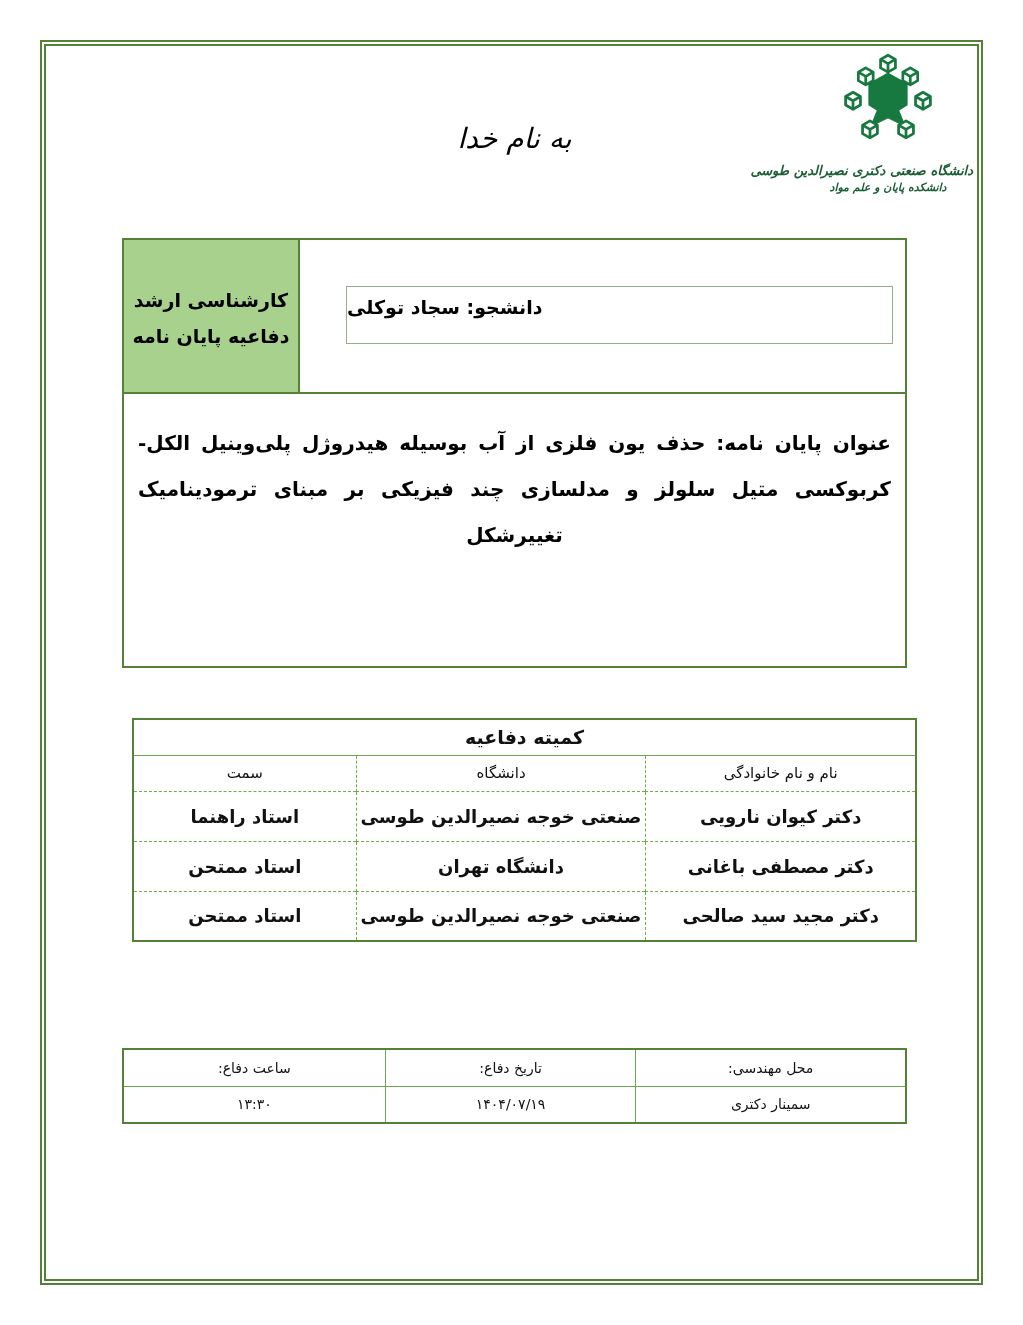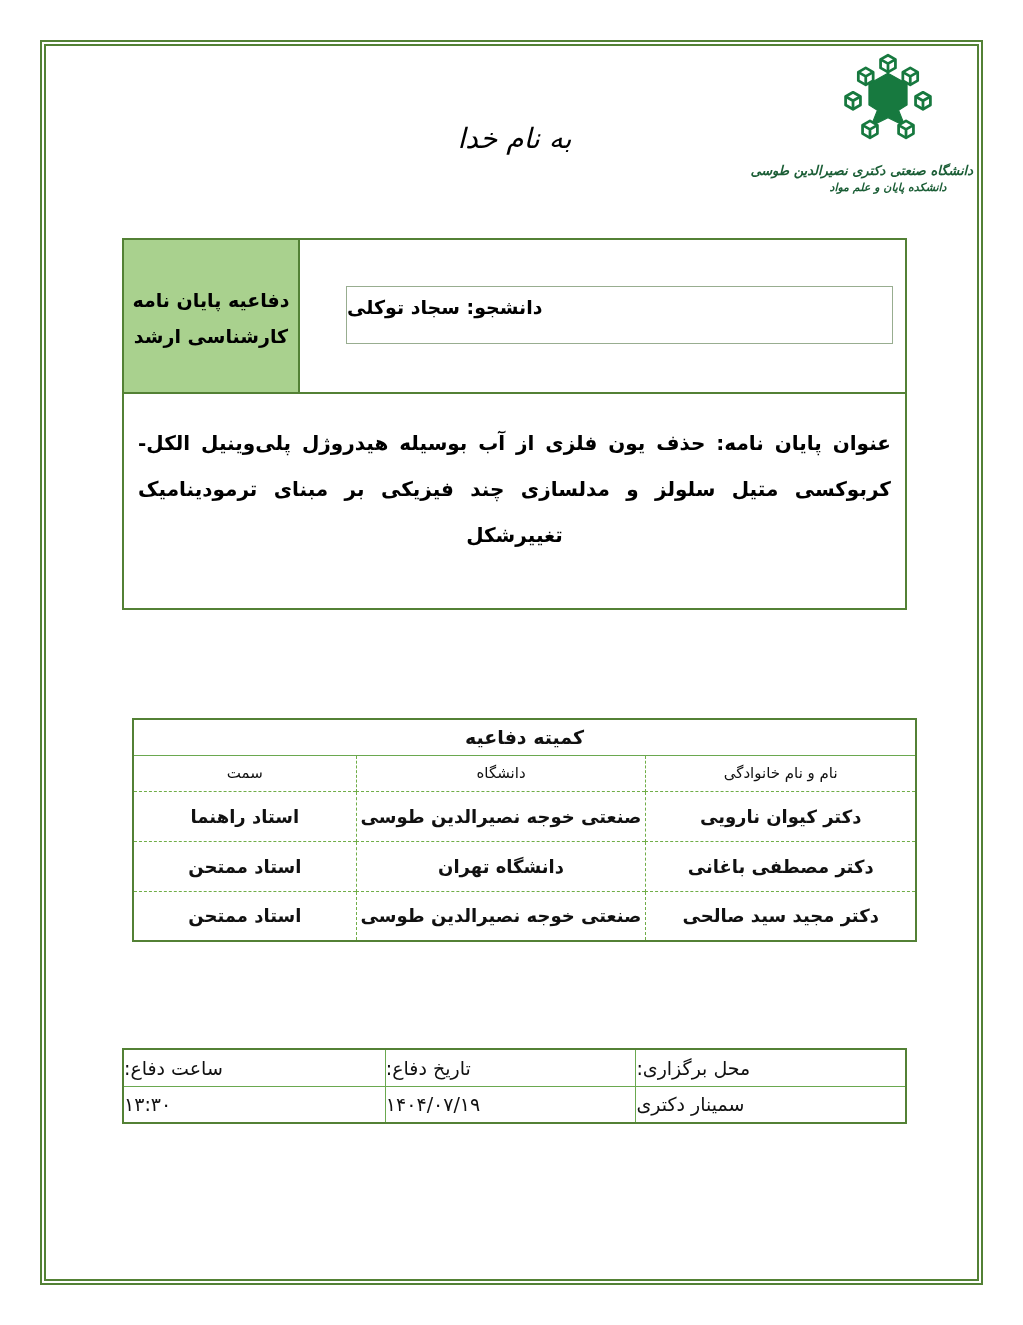--- a/index.html
+++ b/index.html
@@ -89,21 +89,21 @@
     border: 1.5px solid #98ad90;
     direction: rtl;
     text-align: left;
     padding: 9px 14px 0 0;
     font-weight: bold;
     font-size: 19px;
     color: #000;
   }
   .info-row2 {
     border-top: 2px solid #538135;
-    height: 216px;
+    height: 274px;
   }
   .thesis-title {
     direction: rtl;
     font-weight: bold;
     font-size: 20px;
     line-height: 46px;
     padding: 26px 14px 0 14px;
     text-align: justify;
     text-align-last: center;
     color: #000;
@@ -148,23 +148,23 @@
     position: absolute;
     left: 122px; top: 1048px;
     width: 785px;
     border-collapse: collapse;
     direction: rtl;
     table-layout: fixed;
   }
   table.schedule td {
     border: 1.5px solid #6aa84f;
     height: 37px;
-    text-align: left;
+    text-align: center;
     vertical-align: middle;
-    font-size: 19px;
+    font-size: 14px;
     font-weight: normal;
   }
   table.schedule { border: 2px solid #538135; }
 </style>
 </head>
 <body>
 
 <div class="page">
 
   <div class="page-border"></div>
@@ -190,22 +190,22 @@
     </svg>
     <div class="uni-name">دانشگاه صنعتی دکتری نصیرالدین طوسی</div>
     <div class="faculty-name">دانشکده پایان و علم مواد</div>
   </div>
 
   <div class="bismillah">به نام خدا</div>
 
   <div class="info-table">
     <div class="info-row1">
       <div class="green-cell">
+        <div>کارشناسی ارشد</div>
         <div>دفاعیه پایان نامه</div>
-        <div>کارشناسی ارشد</div>
       </div>
       <div class="student-cell">
         <div class="student-inner">
           <span>دانشجو: سجاد توکلی</span>
         </div>
       </div>
     </div>
     <div class="info-row2">
       <p class="thesis-title">عنوان پایان نامه: حذف یون فلزی از آب بوسیله هیدروژل پلی‌وینیل الکل- کربوکسی متیل سلولز و مدلسازی چند فیزیکی بر مبنای ترمودینامیک تغییرشکل</p>
     </div>
@@ -245,21 +245,21 @@
   </table>
 
   <table class="schedule">
     <colgroup>
       <col style="width:34.5%">
       <col style="width:32%">
       <col style="width:33.5%">
     </colgroup>
     <tbody>
       <tr>
-        <td>محل برگزاری:</td>
+        <td>محل مهندسی:</td>
         <td>تاریخ دفاع:</td>
         <td>ساعت دفاع:</td>
       </tr>
       <tr>
         <td>سمینار دکتری</td>
         <td>۱۴۰۴/۰۷/۱۹</td>
         <td>۱۳:۳۰</td>
       </tr>
     </tbody>
   </table>

